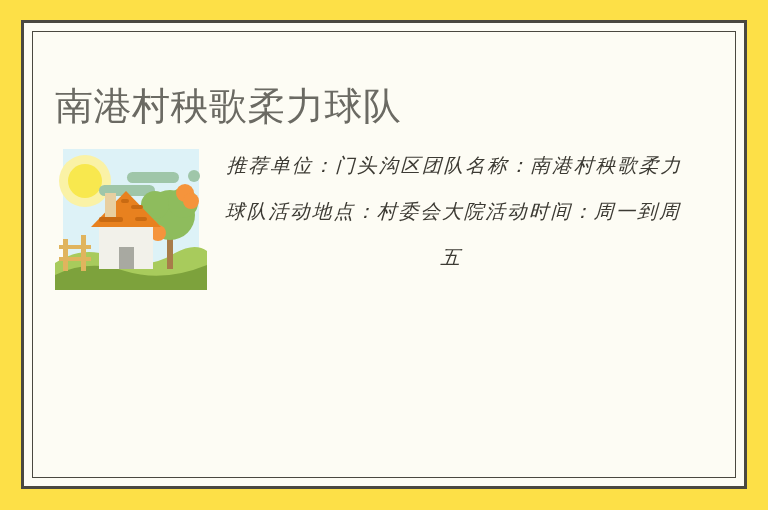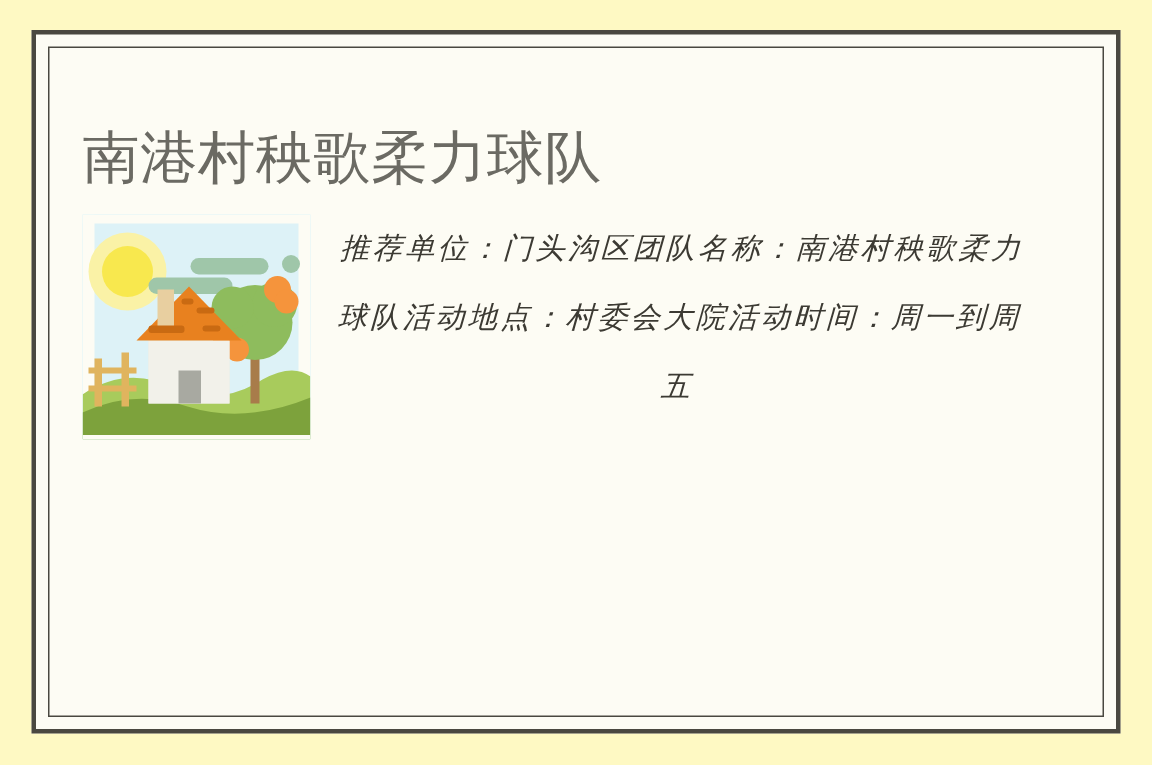--- a/index.html
+++ b/index.html
@@ -12,21 +12,21 @@
     background: #fdfcf4;
     font-family: "Liberation Sans", sans-serif;
     overflow: hidden;
   }
 
   
   #page {
     position: relative;
     width: 768px;
     height: 510px;
-    background: #fef9c3;
+    background: #fde047;
   }
 
   #outer-frame {
     position: absolute;
     left: 21px;
     top: 20px;
     width: 726px;
     height: 469px;
     border: 3px solid #4a4840;
     box-sizing: border-box;

